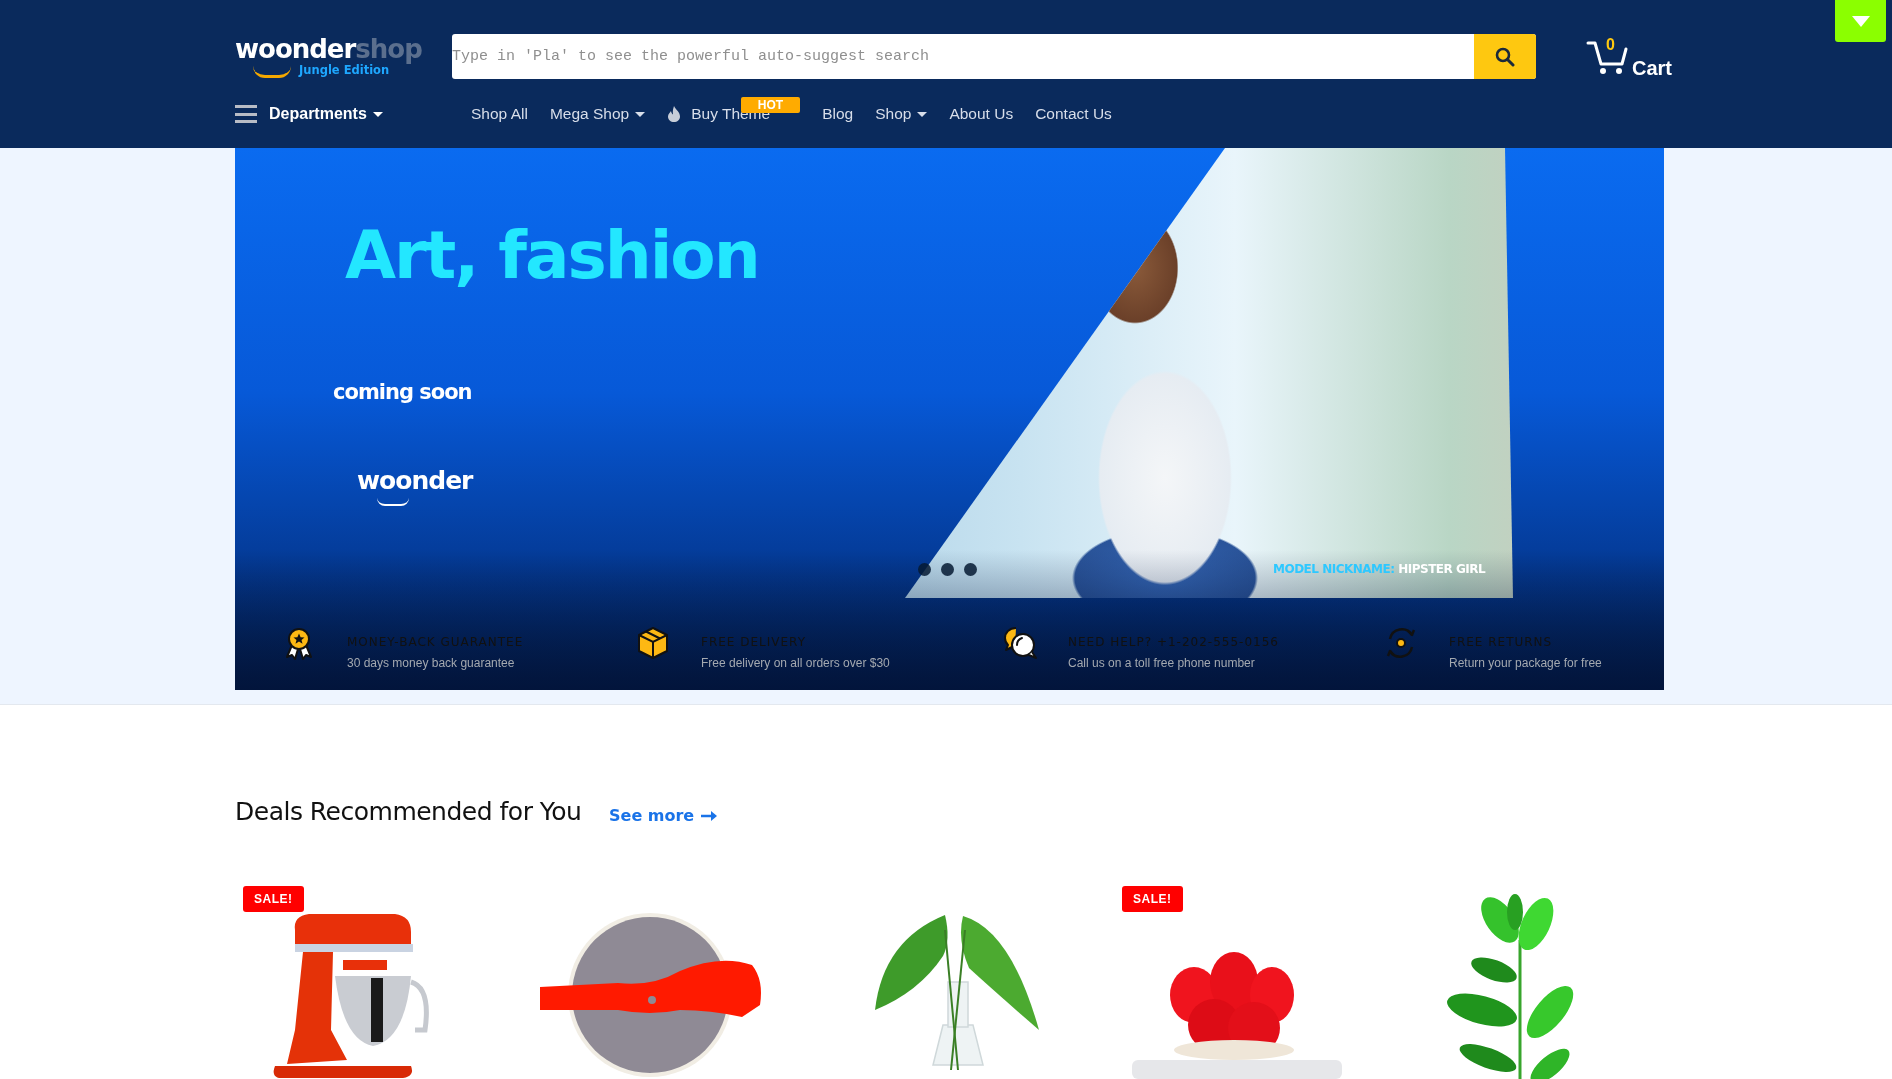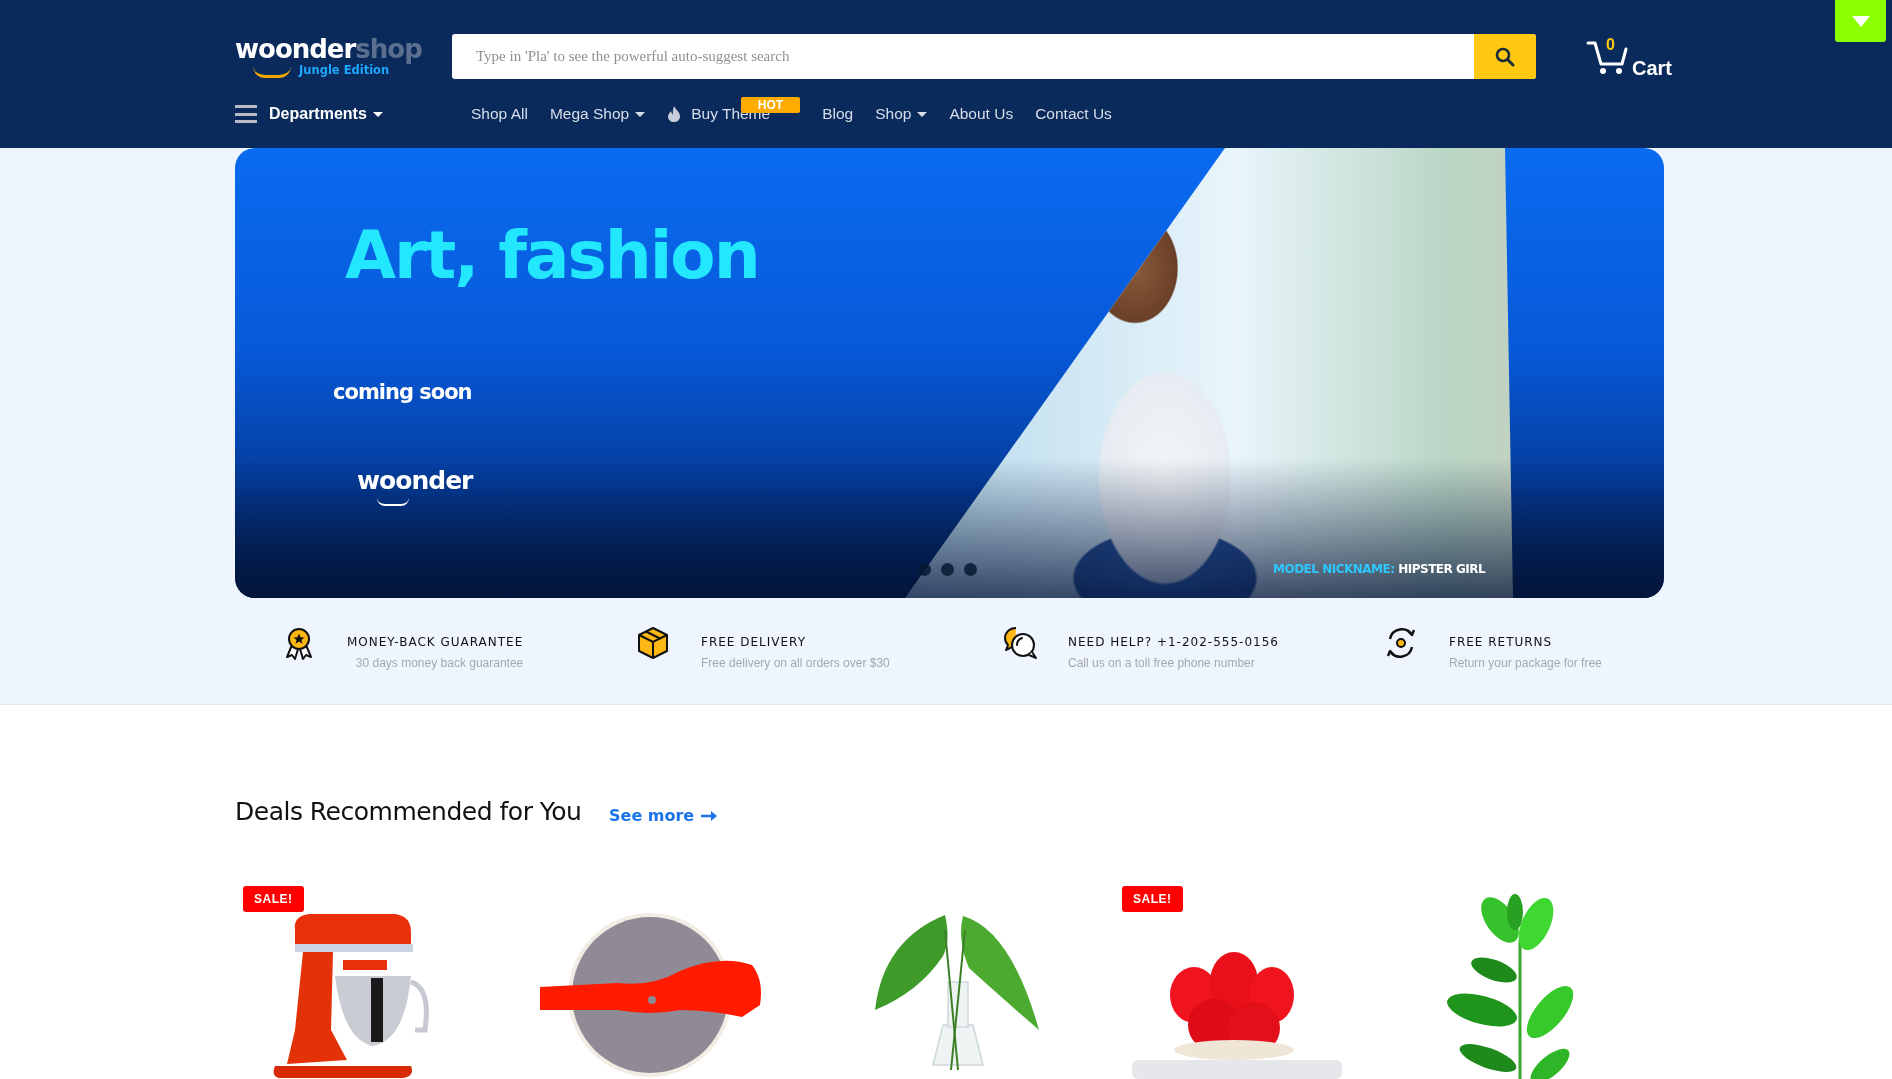--- a/index.html
+++ b/index.html
@@ -7,21 +7,21 @@
 
   
   .header { position: absolute; left: 0; top: 0; width: 1892px; height: 148px; background: #0a2a5c; }
   .logo { position: absolute; left: 235px; top: 34px; width: 170px; height: 46px; }
   .logo .brand { position: absolute; left: 0; top: 0; font-family: "DejaVu Sans", sans-serif; font-weight: bold; font-size: 26px; letter-spacing: -1px; color: #ffffff; }
   .logo .brand .shop { color: #5b6f8e; }
   .logo .smile { position: absolute; left: 18px; top: 32px; width: 38px; height: 12px; border-bottom: 3px solid #f5a800; border-radius: 0 0 30px 30px; }
   .logo .edition { position: absolute; left: 64px; top: 29px; font-family: "DejaVu Sans", sans-serif; font-weight: bold; font-size: 11.5px; color: #1ea7ff; }
 
   .search { position: absolute; left: 452px; top: 34px; width: 1084px; height: 45px; background: #fff; border-radius: 3px; display: flex; overflow: hidden; }
-  .search input { flex: 1; border: none; outline: none; padding-left: 24px; font-family: Liberation Serif, serif; font-size: 15px; color: #333; background: transparent; }
+  .search input { flex: 1; border: none; outline: none; font-family: Liberation Mono, monospace; font-size: 15px; color: #333; background: transparent; }
   .search input::placeholder { color: #8f8f8f; }
   .search .search-btn { width: 62px; height: 45px; background: #fec810; display: flex; align-items: center; justify-content: center; cursor: pointer; }
 
   .cart { position: absolute; left: 1586px; top: 38px; width: 80px; height: 40px; color: #fff; }
   .cart .cart-count { position: absolute; left: 20px; top: -2px; font-weight: bold; font-size: 16px; color: #fec810; }
   .cart .cart-label { position: absolute; left: 46px; top: 19px; font-weight: bold; font-size: 20px; color: #fff; }
 
   .corner-toggle { position: absolute; left: 1835px; top: 0; width: 51px; height: 42px; background: #8bff00; border-radius: 0 0 3px 3px; display: flex; align-items: center; justify-content: center; }
   .corner-toggle .tri { width: 0; height: 0; border-left: 9px solid transparent; border-right: 9px solid transparent; border-top: 11px solid #fff; }
 
@@ -31,22 +31,22 @@
   .hamburger span { display: block; height: 3px; background: #b8bcc6; }
   .caret { display: inline-block; width: 0; height: 0; border-left: 5px solid transparent; border-right: 5px solid transparent; border-top: 5px solid currentColor; margin-left: 6px; vertical-align: middle; }
   .menu { position: absolute; left: 471px; top: 5px; display: flex; align-items: center; font-size: 15.5px; color: #d8deea; }
   .menu .mi { margin-right: 22px; position: relative; white-space: nowrap; display: flex; align-items: center; }
   .menu .hot { position: absolute; right: -30px; top: -8px; background: #ffab00; color: #fff; font-size: 12px; font-weight: bold; padding: 1px 17px; border-radius: 2px; }
   .menu .buy { margin-right: 52px; }
   .flame { width: 14px; height: 18px; margin-right: 10px; }
 
   
   .hero-bg { position: absolute; left: 0; top: 148px; width: 1892px; height: 557px; background: #eef5ff; border-bottom: 1px solid #e3e8ef; }
-  .banner { position: absolute; left: 235px; top: 148px; width: 1429px; height: 450px; overflow: hidden;
-    background: linear-gradient(180deg, #0a6bf0 0%, #0759d8 45%, #043c9a 75%, #021c48 100%); border-radius: 20px; }
+  .banner { position: absolute; left: 235px; top: 148px; width: 1429px; height: 542px; overflow: hidden;
+    background: linear-gradient(180deg, #0a6bf0 0%, #0759d8 45%, #043c9a 75%, #021c48 100%); }
   .banner .photo { position: absolute; left: 0; top: 0; width: 1429px; height: 450px;
     clip-path: polygon(990px 0, 1118px 0, 1118px 0, 1270px 0, 1278px 450px, 670px 450px);
     background:
       radial-gradient(ellipse 70px 90px at 900px 120px, #8a5a3a 0%, #6b4029 60%, transparent 62%),
       radial-gradient(ellipse 100px 160px at 930px 330px, #f4f6f8 0%, #e6ecf2 65%, transparent 67%),
       radial-gradient(ellipse 150px 80px at 930px 430px, #3567b6 0%, #2a549a 60%, transparent 62%),
       linear-gradient(90deg, #5e7f9e 0%, #9fc7df 30%, #c8e3f1 55%, #e9f5fb 70%, #b9d6c5 85%, #d4c6b6 100%); }
   .banner .photo-shade { position: absolute; left: 0; bottom: 0; width: 1429px; height: 140px; background: linear-gradient(180deg, transparent, rgba(2,18,55,0.75)); }
   .banner .headline { position: absolute; left: 110px; top: 70px; font-family: "DejaVu Sans", sans-serif; font-weight: bold; font-size: 66px; line-height: 76px; color: #23e7ff; letter-spacing: -2px; }
   .banner .sub { position: absolute; left: 98px; top: 232px; font-family: "DejaVu Sans", sans-serif; font-weight: bold; font-size: 21px; color: #ffffff; letter-spacing: -1px; text-align: center; }
@@ -162,21 +162,21 @@
     <span></span>
     <span></span>
   </div>
   <div class="caption">
     <span class="cap-key">MODEL NICKNAME:</span>
     <span>HIPSTER GIRL</span>
   </div>
 </div>
 
 <div class="features">
-  <div class="feature" style="left:46px;text-align:right;">
+  <div class="feature" style="left:46px;">
     <svg viewBox="0 0 36 36">
       <path d="M11 20 L6 32 L11 30 L14 34 L17 24 Z" fill="#fff" stroke="#111" stroke-width="2" stroke-linejoin="round"></path>
       <path d="M25 20 L30 32 L25 30 L22 34 L19 24 Z" fill="#fff" stroke="#111" stroke-width="2" stroke-linejoin="round"></path>
       <circle cx="18" cy="14" r="10" fill="#fdb813" stroke="#111" stroke-width="2"></circle>
       <polygon points="18,8.5 19.6,12.2 23.5,12.4 20.5,14.9 21.5,18.8 18,16.6 14.5,18.8 15.5,14.9 12.5,12.4 16.4,12.2" fill="#111"></polygon>
     </svg>
     <div>
       <div class="ft-title">MONEY-BACK GUARANTEE</div>
       <div class="ft-sub">30 days money back guarantee</div>
     </div>

